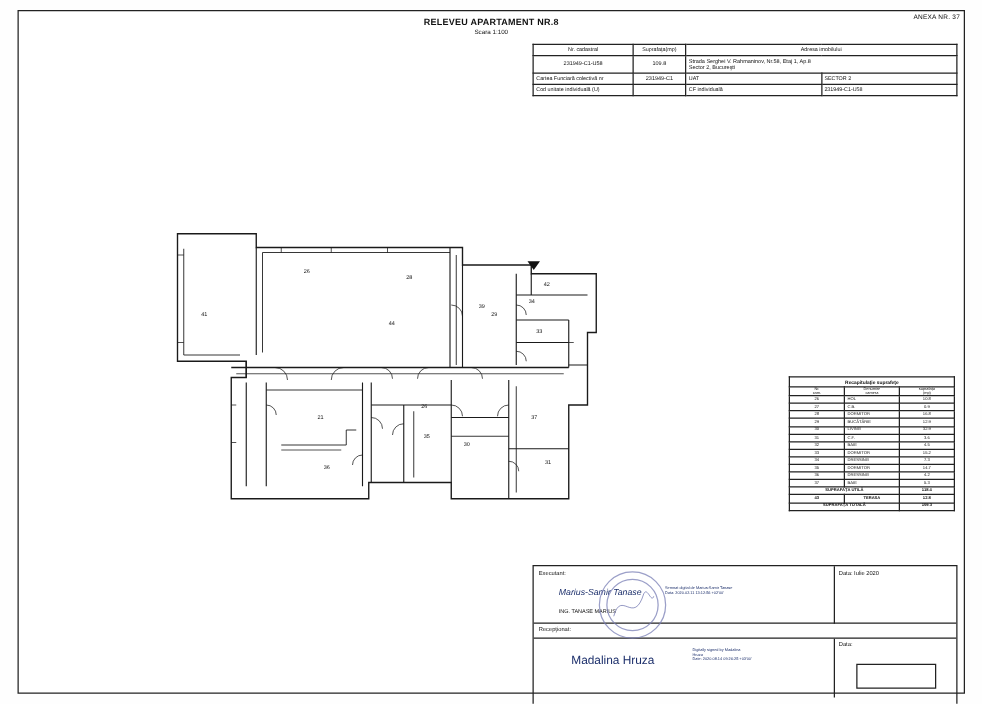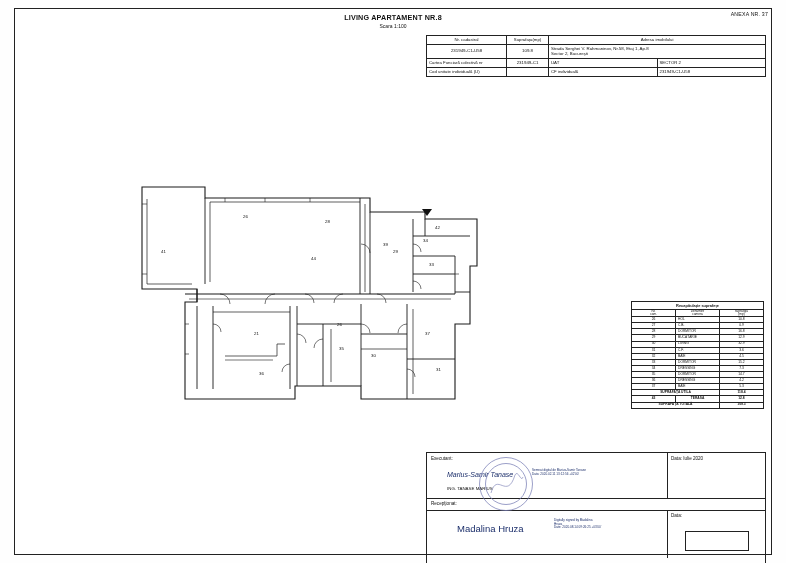--- a/index.html
+++ b/index.html
@@ -148,21 +148,21 @@
     opacity: .75;
   }
 </style>
 </head>
 <body>
 
 <div class="page">
   <div class="frame">
 
     <div class="anexa">ANEXA NR. 37</div>
-    <div class="title-main">LIVING APARTAMENT NR.8</div>
+    <div class="title-main">RELEVEU APARTAMENT NR.8</div>
     <div class="title-sub">Scara 1:100</div>
 
     <table class="info-table">
       <tbody>
           <tr>
         <td class="hdr" style="width:80px">Nr. cadastral</td>
         <td class="hdr" style="width:42px">Suprafaţa(mp)</td>
         <td class="hdr" colspan="2">Adresa imobilului</td>
       </tr>
       <tr>

